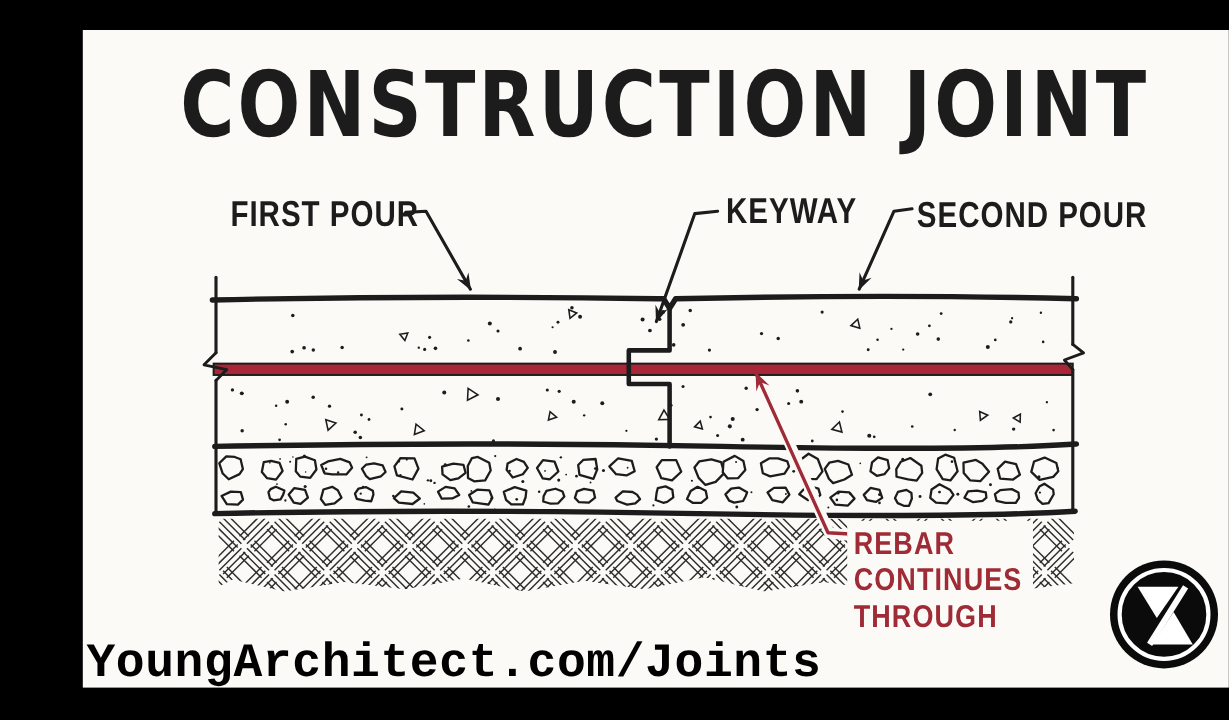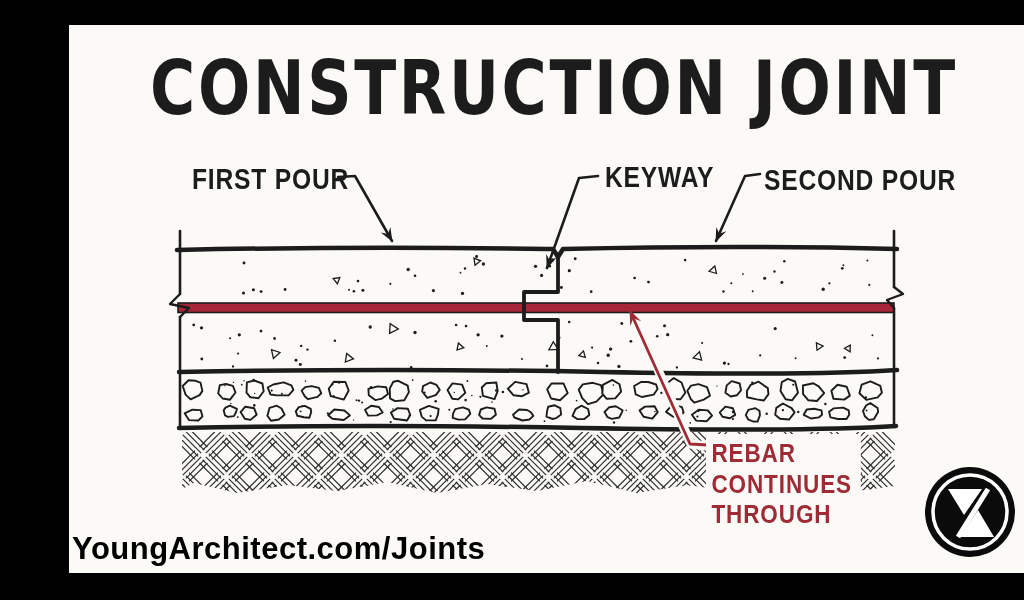--- a/index.html
+++ b/index.html
@@ -10,21 +10,21 @@
   #title{left:0;top:50px;width:1024px;text-align:center;
          font-family:"DejaVu Sans",sans-serif;font-size:70px;line-height:70px;
          letter-spacing:3px;transform:scale(.88,1.08);transform-origin:512px 0;}
   .callout{font-size:30px;line-height:30px;letter-spacing:1px;transform:scale(.82,1.0);transform-origin:0 0;}
   #lbl-first{left:150px;top:164px;}
   #lbl-keyway{left:563px;top:162px;}
   #lbl-second{left:722px;top:165px;}
   #lbl-rebar{left:664px;top:434px;width:160px;white-space:normal;
              color:var(--red,#9e2b35);font-size:25px;line-height:29px;letter-spacing:1px;
              background:var(--paper,#fbfaf7);padding:4px 6px;transform:scale(.9,1.05);transform-origin:0 0;}
-  #footer-url{left:30px;top:531px;font-size:31px;letter-spacing:0.5px;color:#000;}
+  #footer-url{left:30px;top:531px;font-size:40px;letter-spacing:0.5px;color:#000;font-family:Liberation Mono, monospace;}
   svg{position:absolute;left:0;top:0;z-index:2;}
   .ink{stroke:var(--ink,#1c1c1c);fill:none;stroke-linecap:round;stroke-linejoin:round;}
 </style>
 </head>
 <body>
 
 <div id="stage">
   <div id="paper"></div>
 
   <svg width="1024" height="600" viewBox="0 0 1024 600">

